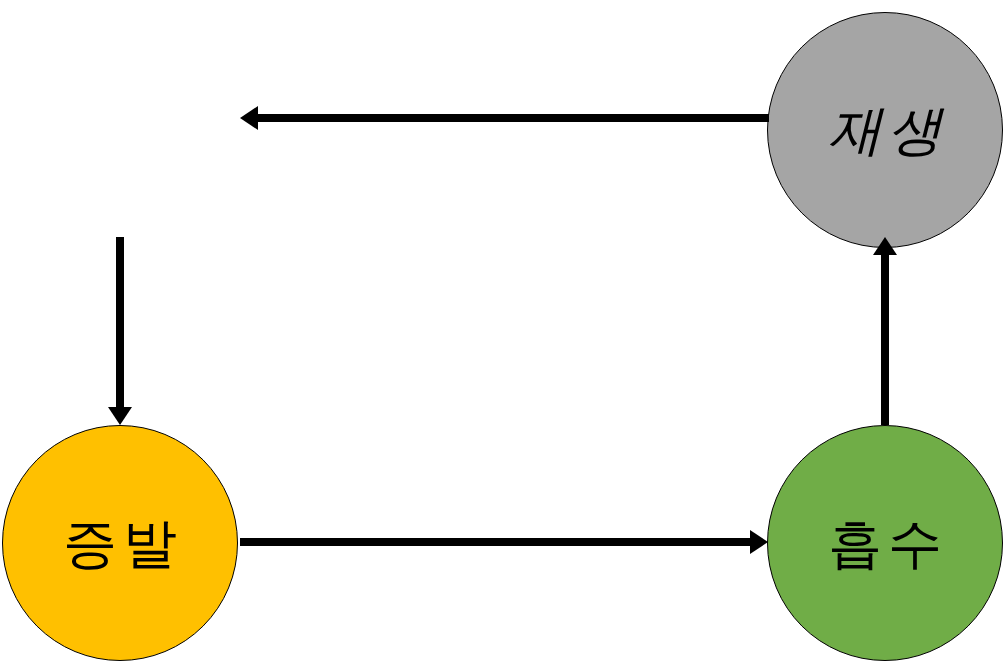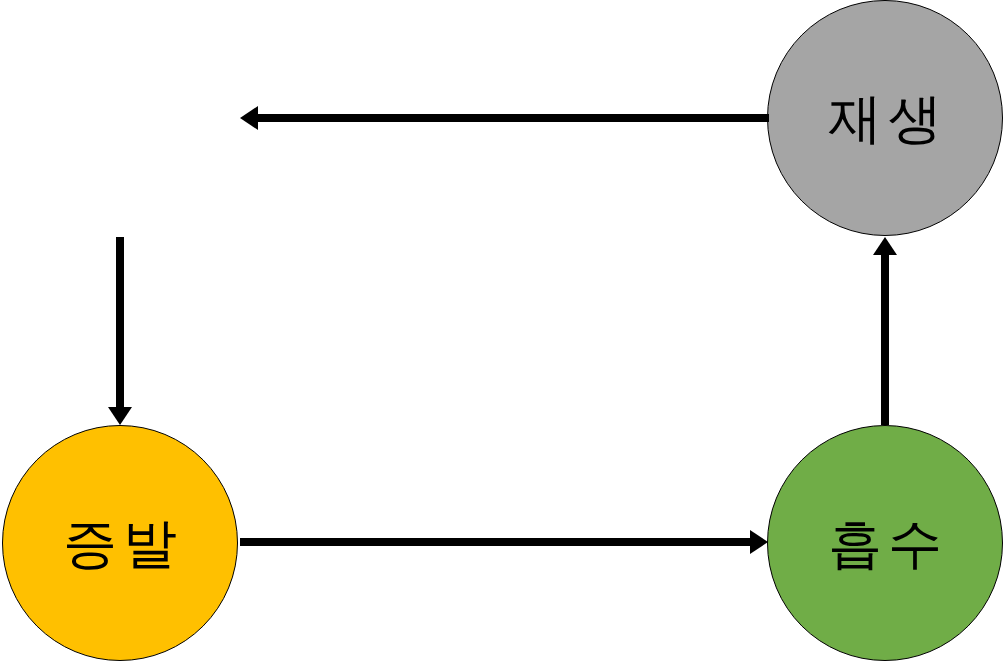--- a/index.html
+++ b/index.html
@@ -29,21 +29,21 @@
   }
   .node-label {
     font-size: 54px;
     line-height: 1;
     color: #000000;
     letter-spacing: 6px;
     margin-right: -6px; 
     white-space: nowrap;
   }
   .node-condensation  { left: 2px;   top: 1px;   }
-  .node-regeneration  { left: 767px; top: 0px;   }
+  .node-regeneration  { left: 767px; top: 12px; font-style: italic;   }
   .node-evaporation   { left: 2px;   top: 425px; }
   .node-absorption    { left: 767px; top: 425px; }
 
   
   .arrow { position: absolute; }
   .shaft {
     position: absolute;
     background: #000000;
   }
   .head {

